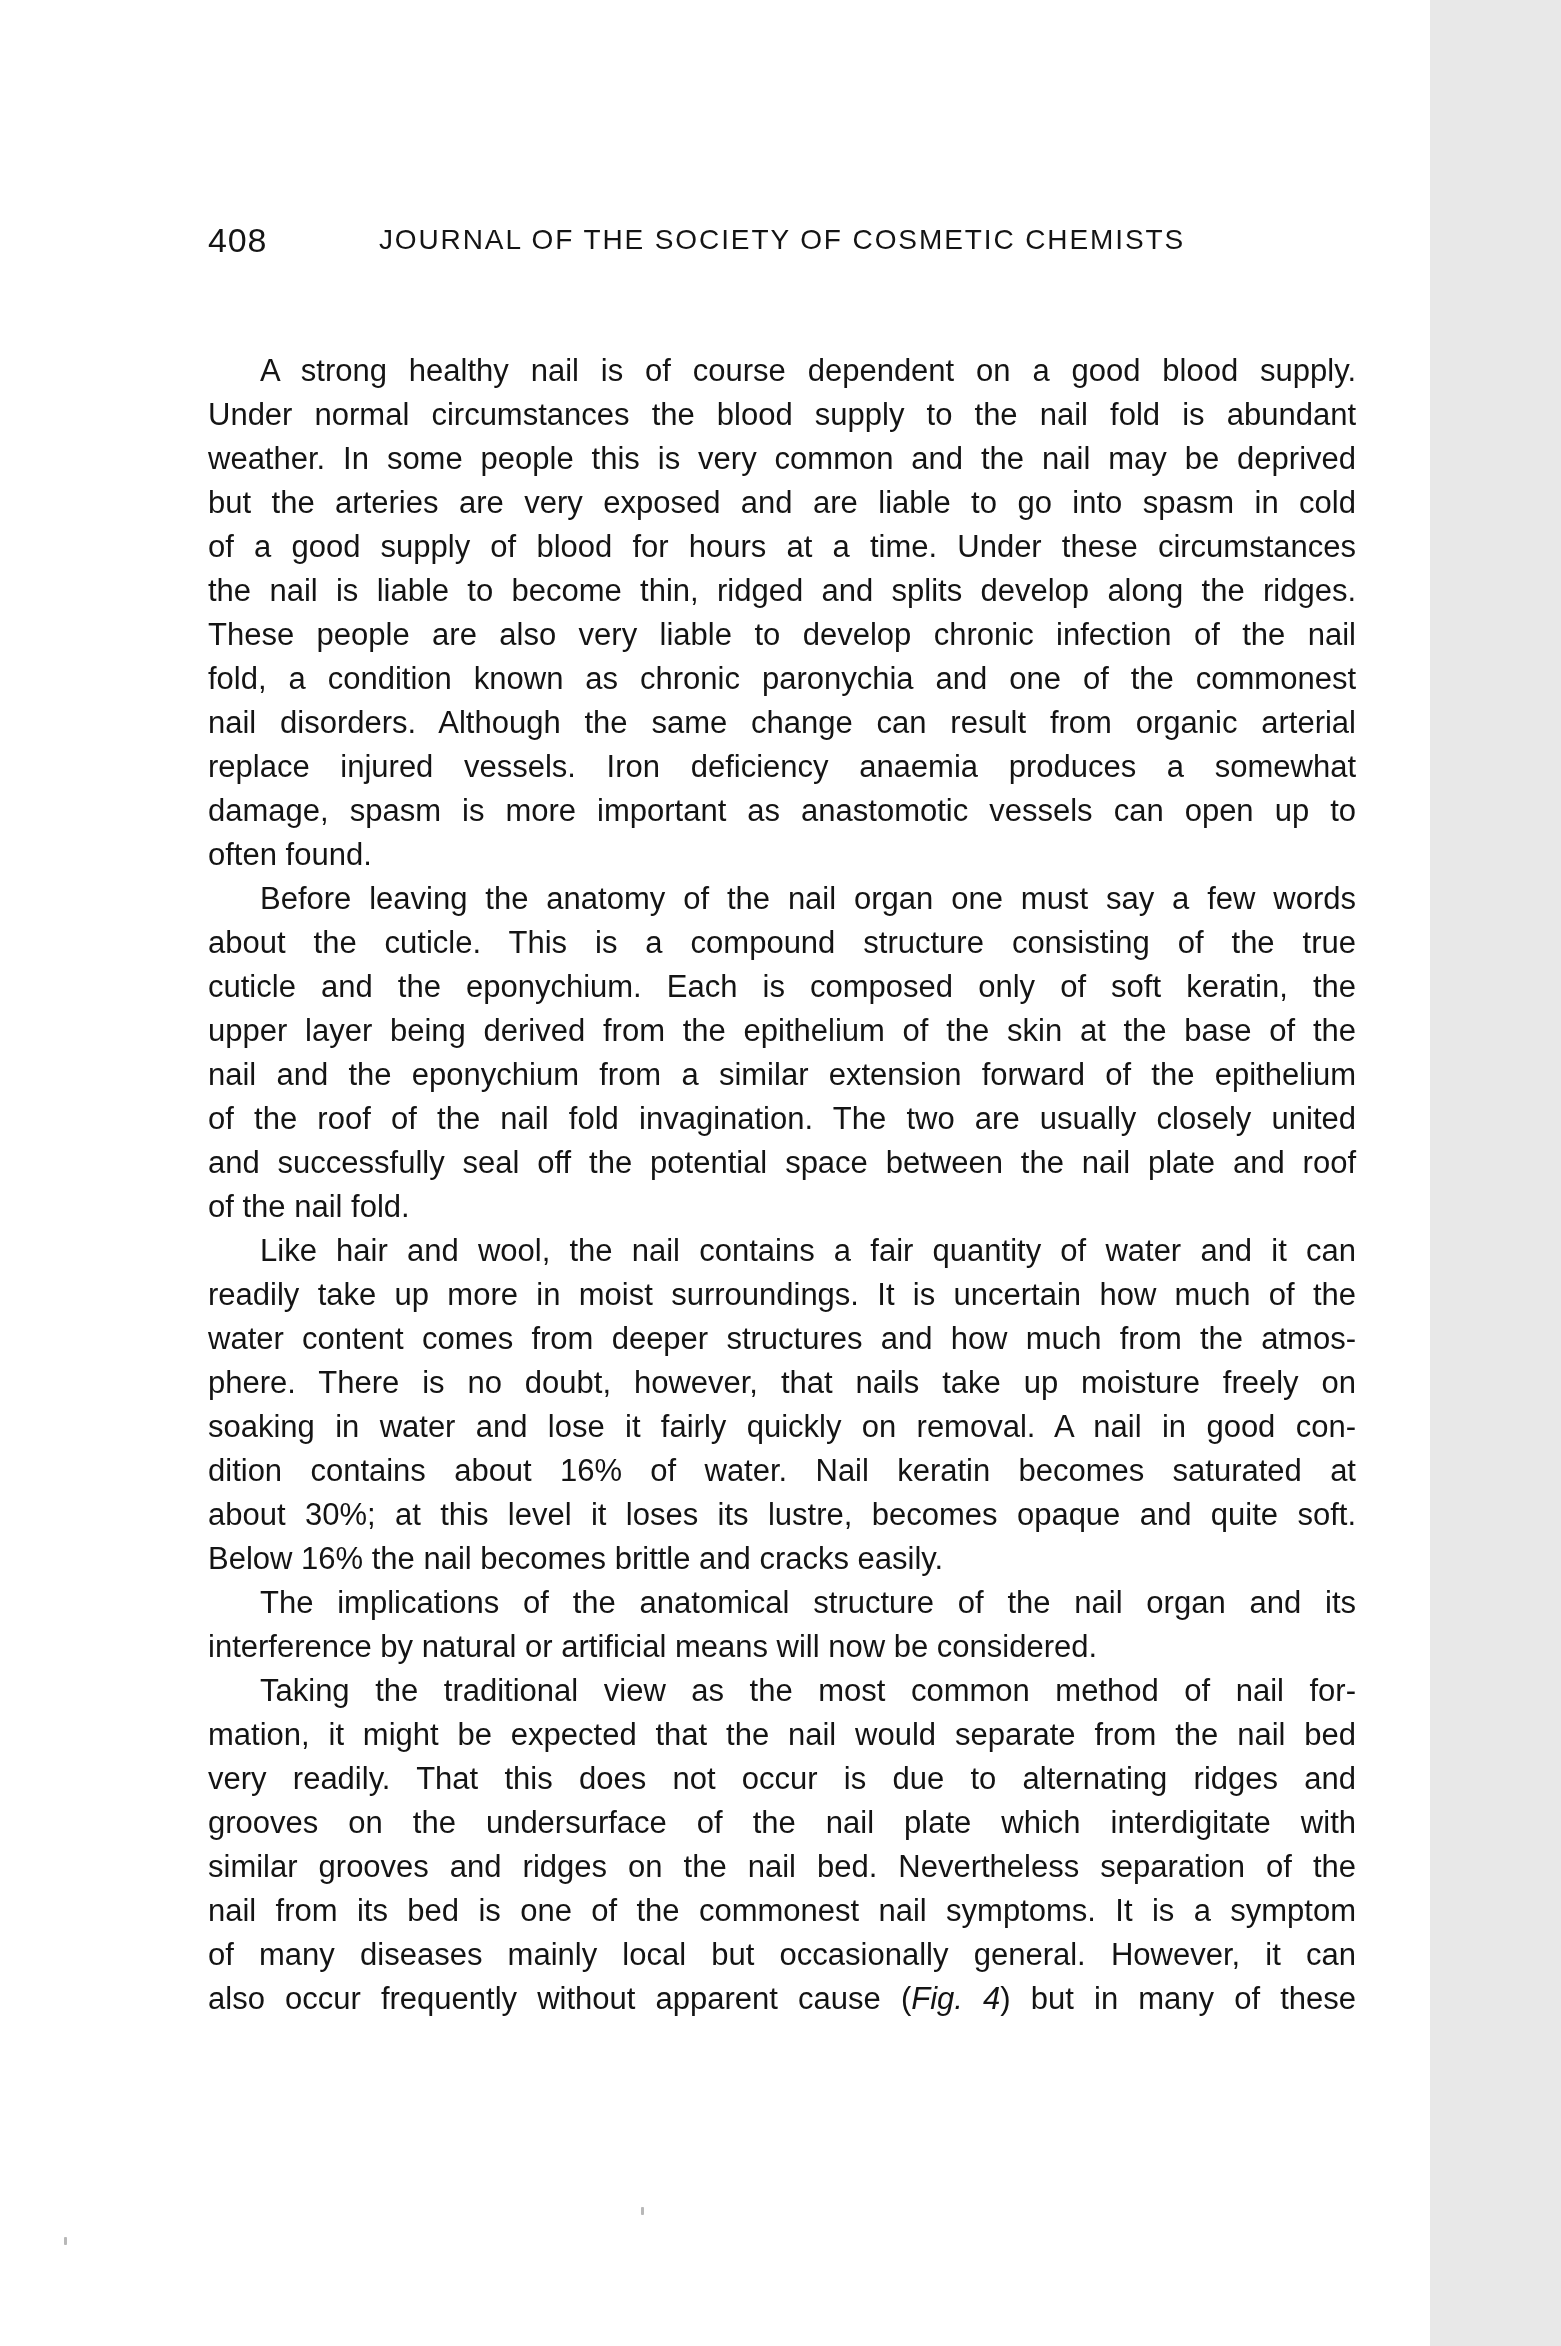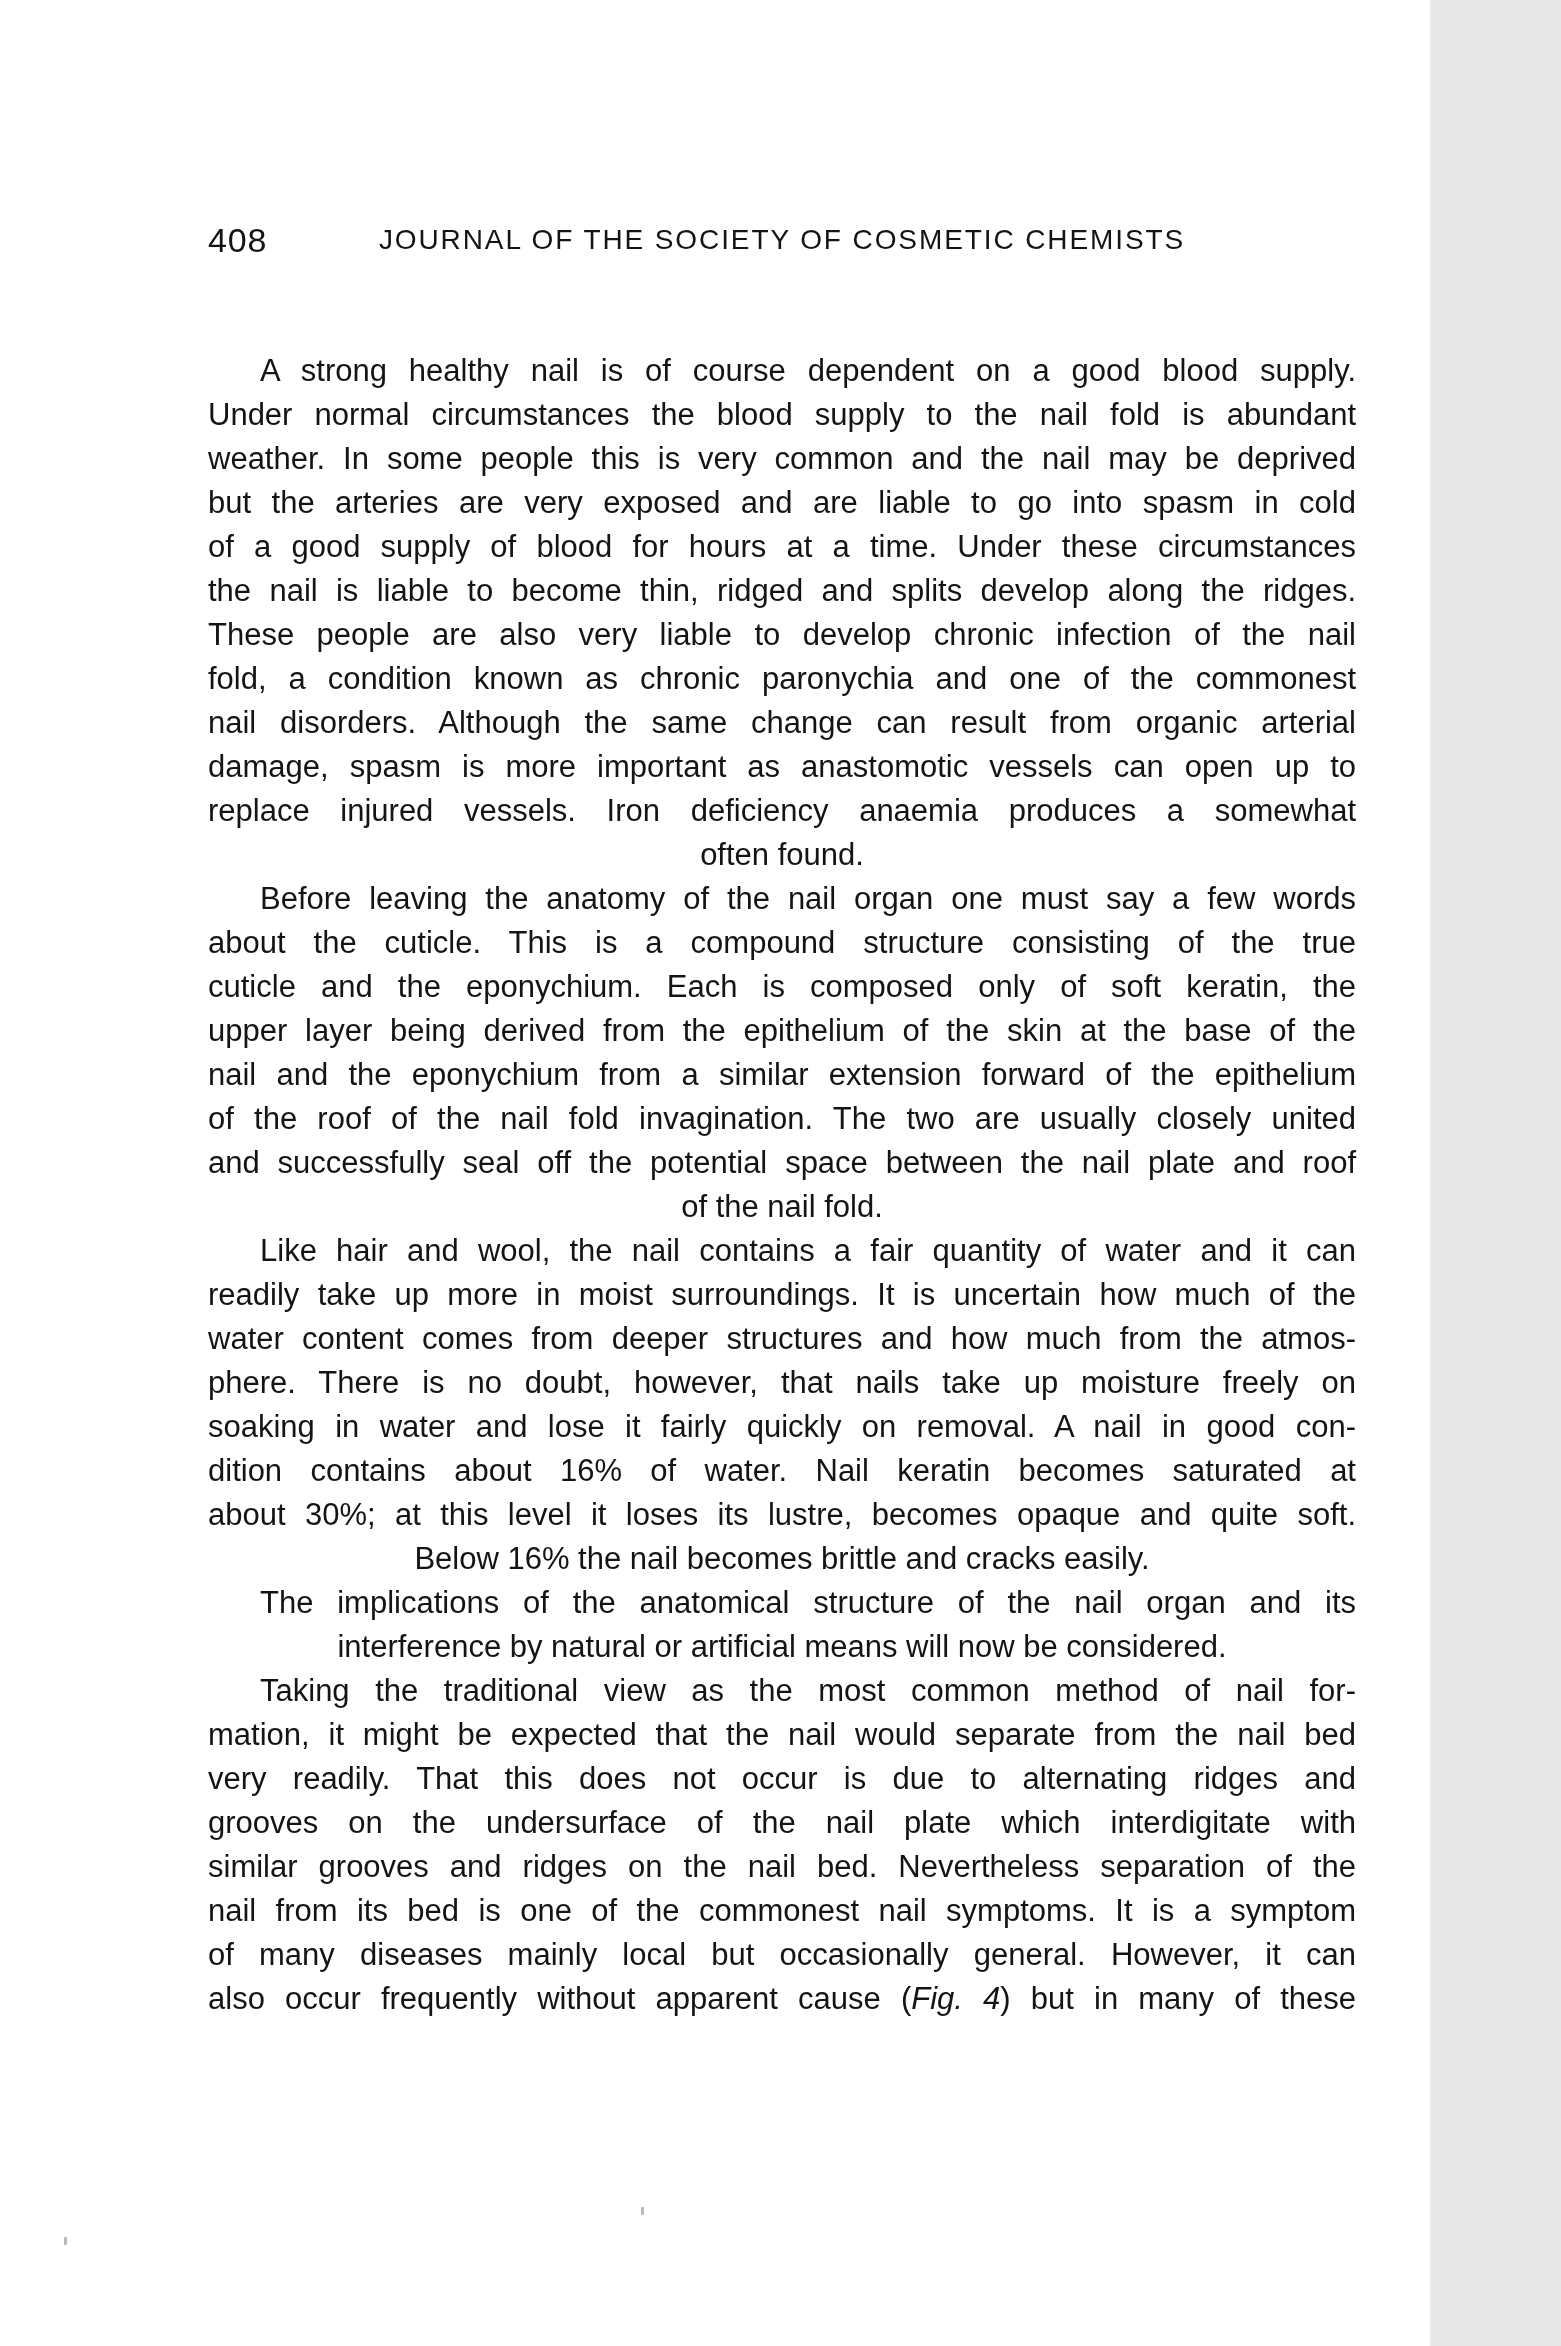--- a/index.html
+++ b/index.html
@@ -31,21 +31,21 @@
   }
   .text-block {
     position:absolute;
     top:311px; left:208px; width:1148px;margin-top:38px;
   }
   .para { margin:0; padding:0; }
   .line {
     font-size:31px;
     line-height:44px;
     height:44px;
-    text-align:center;
+    text-align:left;
     white-space:normal;
     overflow:visible;
   }
   .line.just {
     text-align:justify;
     text-align-last:justify;
     text-justify:inter-word;
   }
   .line.indent { text-indent:52px; }
   .line i { font-style:italic; }
@@ -71,22 +71,22 @@
       <div class="para">
         <div class="line just indent">A strong healthy nail is of course dependent on a good blood supply.</div>
         <div class="line just">Under normal circumstances the blood supply to the nail fold is abundant</div>
         <div class="line just">weather. In some people this is very common and the nail may be deprived</div>
         <div class="line just">but the arteries are very exposed and are liable to go into spasm in cold</div>
         <div class="line just">of a good supply of blood for hours at a time. Under these circumstances</div>
         <div class="line just">the nail is liable to become thin, ridged and splits develop along the ridges.</div>
         <div class="line just">These people are also very liable to develop chronic infection of the nail</div>
         <div class="line just">fold, a condition known as chronic paronychia and one of the commonest</div>
         <div class="line just">nail disorders. Although the same change can result from organic arterial</div>
+        <div class="line just">replace injured vessels. Iron deficiency anaemia produces a somewhat</div>
         <div class="line just">damage, spasm is more important as anastomotic vessels can open up to</div>
-        <div class="line just">replace injured vessels. Iron deficiency anaemia produces a somewhat</div>
         <div class="line">often found.</div>
       </div>
       <div class="para">
         <div class="line just indent">Before leaving the anatomy of the nail organ one must say a few words</div>
         <div class="line just">about the cuticle. This is a compound structure consisting of the true</div>
         <div class="line just">cuticle and the eponychium. Each is composed only of soft keratin, the</div>
         <div class="line just">upper layer being derived from the epithelium of the skin at the base of the</div>
         <div class="line just">nail and the eponychium from a similar extension forward of the epithelium</div>
         <div class="line just">of the roof of the nail fold invagination. The two are usually closely united</div>
         <div class="line just">and successfully seal off the potential space between the nail plate and roof</div>

